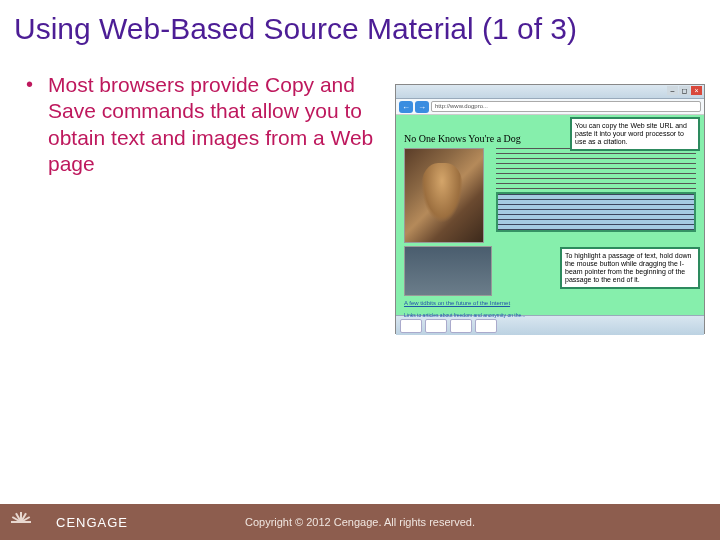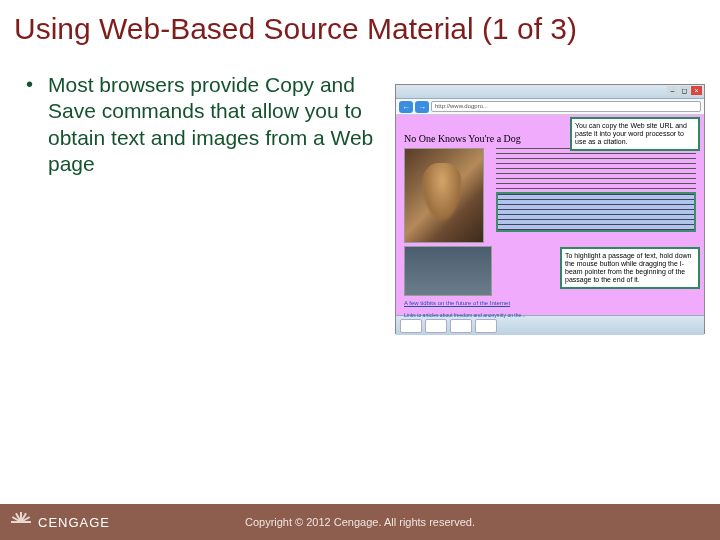--- a/index.html
+++ b/index.html
@@ -1,48 +1,48 @@
 <!DOCTYPE html>
 <html><head>
 <meta charset="utf-8">
 <style>
 *{margin:0;padding:0;box-sizing:border-box}
 body{width:720px;height:540px;font-family:Arial,Helvetica,sans-serif;background:#fff;position:relative;overflow:hidden}
-.title{font-size:30px;padding:12px 14px 8px;color:#7f1d1d}
+.title{font-size:30px;padding:12px 14px 8px;color:#4c1d95}
 .content{display:flex;padding:0 0 0 20px;height:420px}
 .bullets{width:370px;padding-top:18px}
-.bullets li{list-style:none;position:relative;padding-left:28px;font-size:21px;line-height:1.25;color:#14532d;margin-bottom:6px}
+.bullets li{list-style:none;position:relative;padding-left:28px;font-size:21px;line-height:1.25;color:#be185d;margin-bottom:6px}
 .bullets li:before{content:"•";position:absolute;left:6px;top:0;font-size:20px}
 .imgwrap{flex:1;padding:30px 10px 0 0;display:flex;align-items:flex-start;justify-content:center}
 .browser{width:310px;height:250px;border:1px solid #888;background:#e8f0f4;font-size:7px;position:relative}
 .titlebar{height:14px;background:linear-gradient(#dbe7f0,#c4d6e4);border-bottom:1px solid #9ab}
 .navbar{height:16px;background:#f4f8fb;display:flex;align-items:center;padding:0 3px;gap:2px;border-bottom:1px solid #ccc}
 .navbtn{width:14px;height:12px;background:#3a8de0;border-radius:3px;display:flex;align-items:center;justify-content:center;color:#fff;font-size:8px}
 .addr{flex:1;height:11px;background:#fff;border:1px solid #aaa;border-radius:2px;padding:0 3px;line-height:9px;color:#555;font-size:6px}
 .winbtns{position:absolute;right:2px;top:1px;display:flex;gap:1px}
 .wb{width:11px;height:9px;font-size:7px;display:flex;align-items:center;justify-content:center}
 .wb.r{background:#d9483b;color:#fff}
 .wb.g{background:#cfd9e0}
-.page{background:#f0abfc;height:200px;padding:6px 8px;position:relative}
+.page{background:#86efac;height:200px;padding:6px 8px;position:relative}
 .callout1{position:absolute;right:4px;top:2px;width:130px;background:#fff;border:2px solid #2d8a5e;padding:3px;font-size:7px;line-height:1.15;z-index:3}
 .callout2{position:absolute;right:4px;bottom:26px;width:140px;background:#fff;border:2px solid #2d8a5e;padding:3px;font-size:7px;line-height:1.15;z-index:3}
 .pgtitle{font-family:Georgia,serif;font-size:10px;margin:12px 0 4px}
 .article{display:flex;gap:4px}
 .dogimg{width:80px;height:95px;background:linear-gradient(135deg,#5a3d28 0%,#8b6844 30%,#b58a5a 50%,#6b4a30 70%,#3d2a1c 100%);border:1px solid #999;position:relative}
 .dogimg:after{content:"";position:absolute;left:20%;top:15%;width:55%;height:65%;background:radial-gradient(ellipse at 50% 30%,#d4a56a 0%,#9c6f3f 60%,transparent 70%);border-radius:40% 40% 30% 30%}
 .txtcol{flex:1}
 .para{height:42px;background:repeating-linear-gradient(#555 0,#555 1px,transparent 1px,transparent 5px);margin-bottom:2px}
 .hl{height:40px;background:#a8c8e8;background-image:repeating-linear-gradient(#335 0,#335 1px,transparent 1px,transparent 5px);border:2px solid #2d8a5e;opacity:.9}
 .subimg{width:88px;height:50px;background:linear-gradient(#4a5d6e,#6b7d8a);margin-top:3px;border:1px solid #999}
 .caption{color:#2255aa;font-size:6px;margin-top:4px;text-decoration:underline}
 .links{color:#2255aa;font-size:5px;margin-top:6px}
 .taskbar{height:20px;background:linear-gradient(#d8e6f0,#bcd2e2);border-top:1px solid #9ab;display:flex;align-items:center;padding:0 4px;gap:3px}
 .tb{width:22px;height:14px;background:#fff;border:1px solid #aac;border-radius:2px}
 .footer{position:absolute;bottom:0;left:0;right:0;height:36px;background:#8d5d4e;display:flex;align-items:center}
-.logo{display:flex;align-items:center;gap:6px;padding-left:10px;color:#fff}
+.logo{display:flex;align-items:center;gap:24px;padding-left:10px;color:#fff}
 .burst{width:22px;height:22px;position:relative}
 .burst span{position:absolute;left:50%;top:50%;width:2px;height:10px;background:#e8d8d0;transform-origin:50% 100%}
 .logotext{font-size:13px;letter-spacing:1px;font-weight:300}
 .copy{position:absolute;left:50%;transform:translateX(-50%);font-size:11px;color:#f0e6e0}
 </style>
 </head>
 <body>
 
 <div class="title">Using Web-Based Source Material (1 of 3)</div>
 

